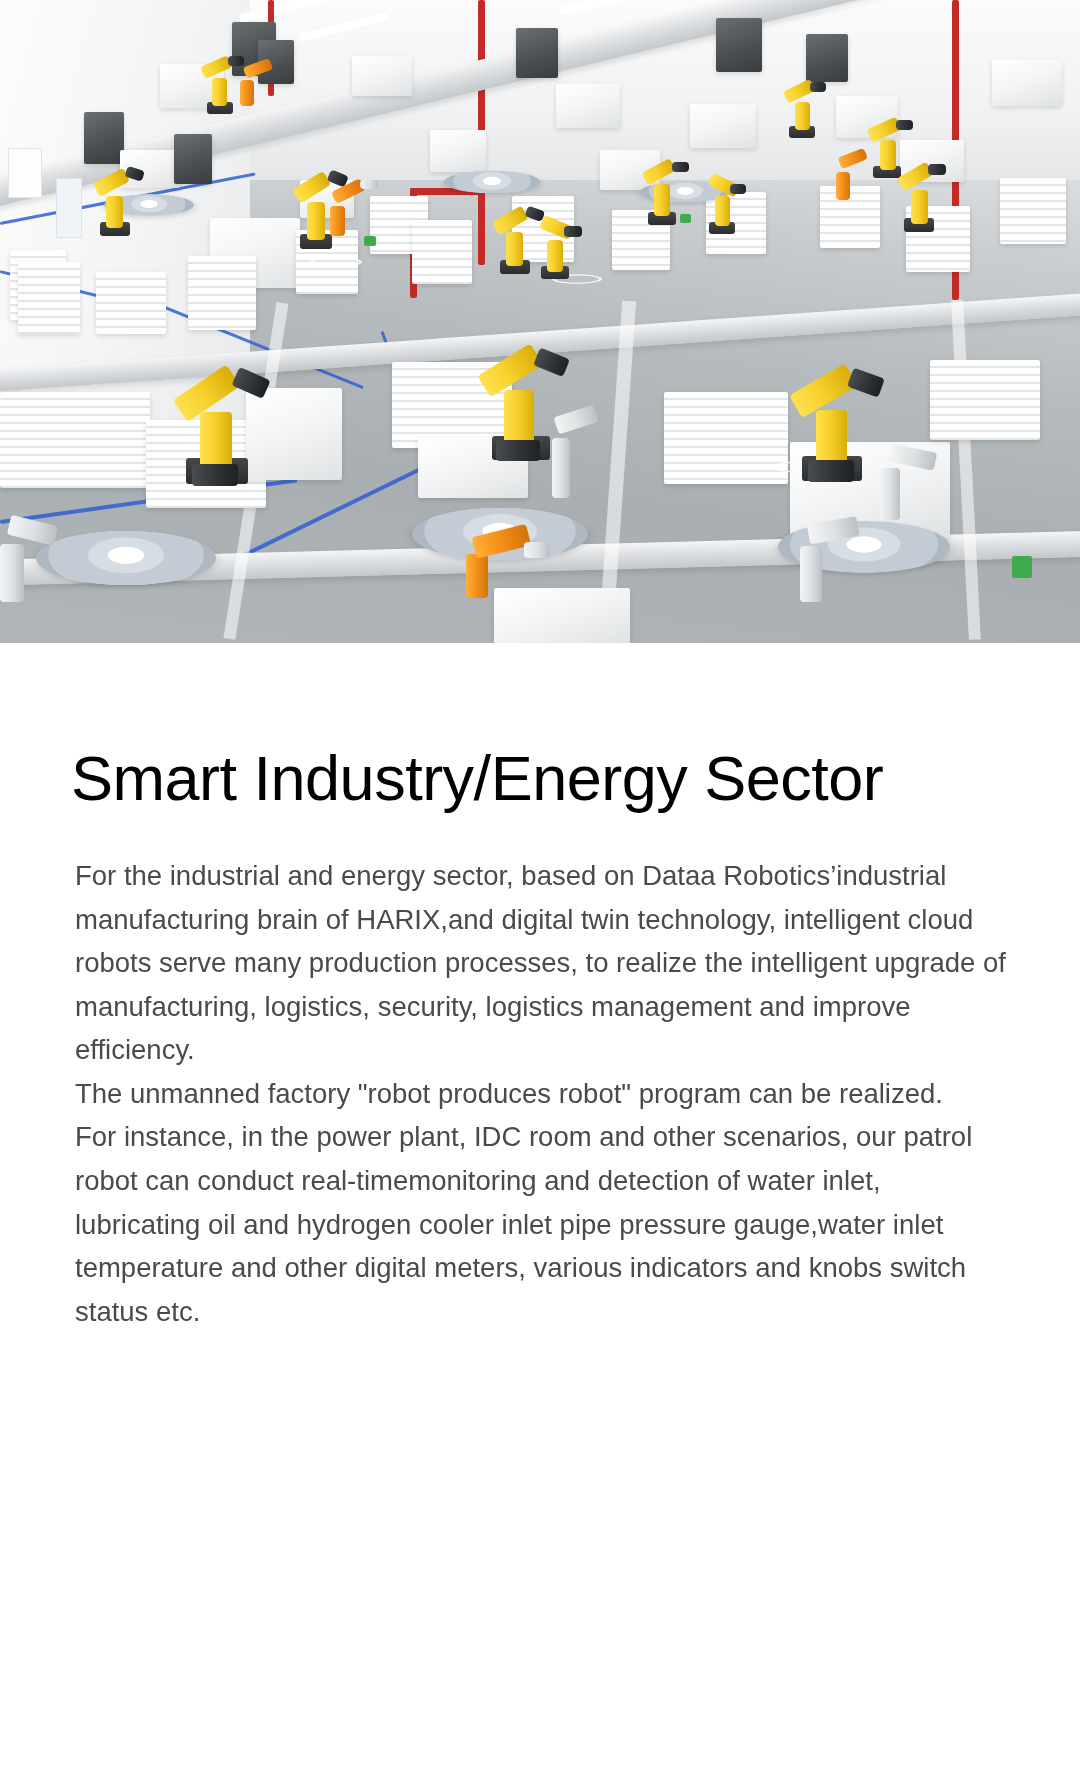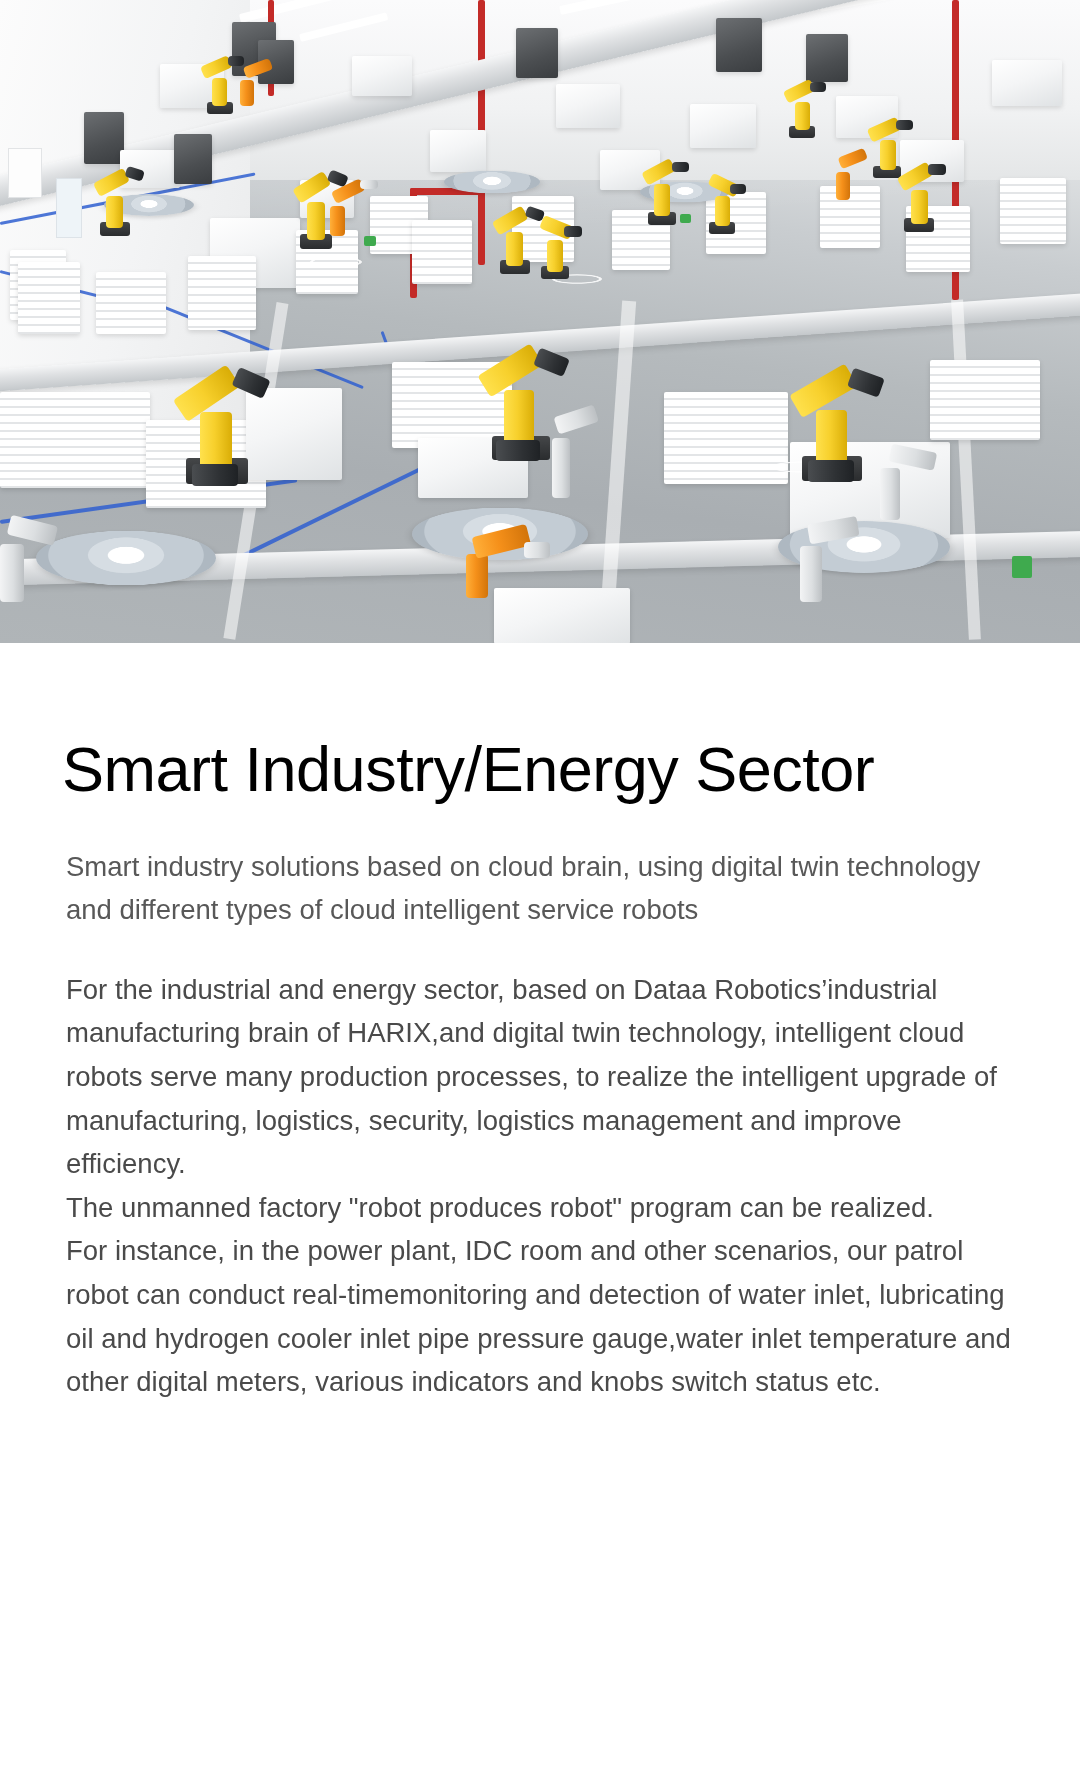--- a/index.html
+++ b/index.html
@@ -136,21 +136,21 @@
   .k  { background: linear-gradient(90deg,#4a4d50 0%, #2e3134 60%, #1f2225 100%); }
   .s  { background: linear-gradient(90deg,#f3f4f5 0%, #dcdfe1 55%, #bcc0c3 100%); }
   .base {
     position: absolute;
     border-radius: 3px;
     background: linear-gradient(180deg,#454749 0%,#2a2c2e 100%);
   }
 
   
   .content {
-    padding: 0;
+    padding: 9px;
   }
   .page-title {
     margin: 0;
     padding: 95px 0 0 62px;
     font-size: 63px;
     line-height: 1.0;
     font-weight: 400;
     color: #000000;
     letter-spacing: -0.5px;
     white-space: nowrap;
@@ -392,21 +392,20 @@
     <div style="position:absolute; left:56px; top:178px; width:26px; height:60px; background:#eef4f8; border:1px solid #dde3e8;"></div>
   </div>
 </div>
 
 <div class="content">
 
   <h1 class="page-title">Smart Industry/Energy Sector</h1>
 
   <div class="body-wrap">
 
-    <p class="lede">Smart industry solutions based on cloud brain, using digital twin technology and different types of cloud intelligent service robots</p>
 
     <p class="para">For the industrial and energy sector, based on Dataa Robotics’industrial manufacturing brain of HARIX,and digital twin technology, intelligent cloud robots serve many production processes, to realize the intelligent upgrade of manufacturing, logistics, security, logistics management and improve efficiency.</p>
 
     <p class="para">The unmanned factory "robot produces robot" program can be realized.</p>
 
     <p class="para">For instance, in the power plant, IDC room and other scenarios, our patrol robot can conduct real-timemonitoring and detection of water inlet, lubricating oil and hydrogen cooler inlet pipe pressure gauge,water inlet temperature and other digital meters, various indicators and knobs switch status etc.</p>
 
   </div>
 </div>
 

